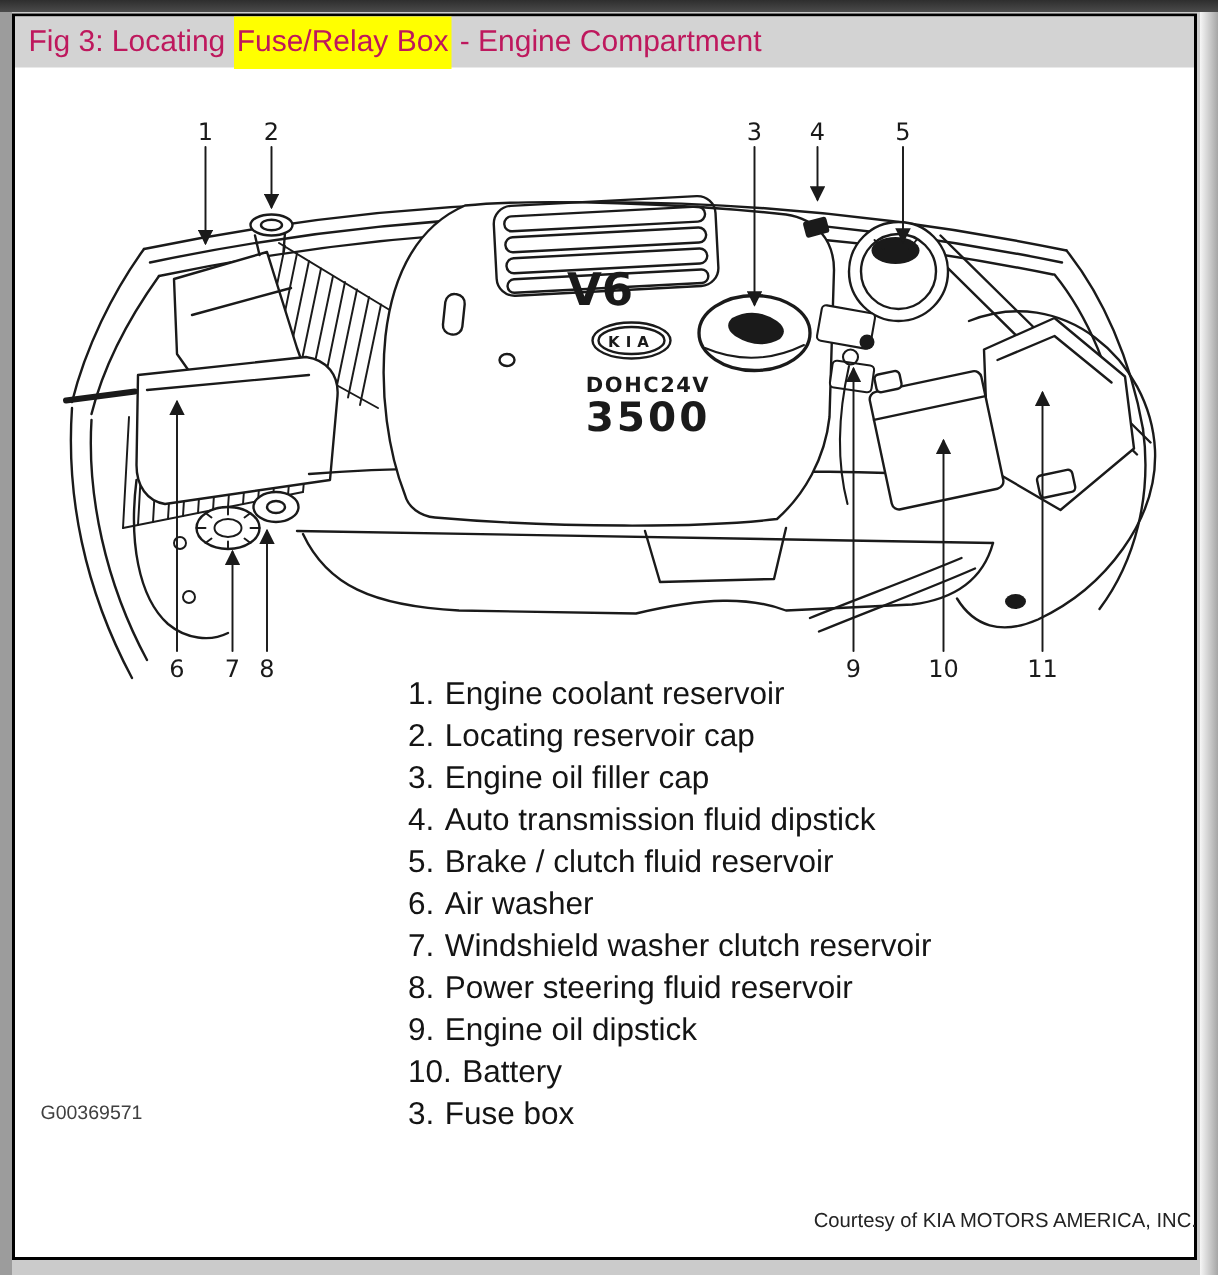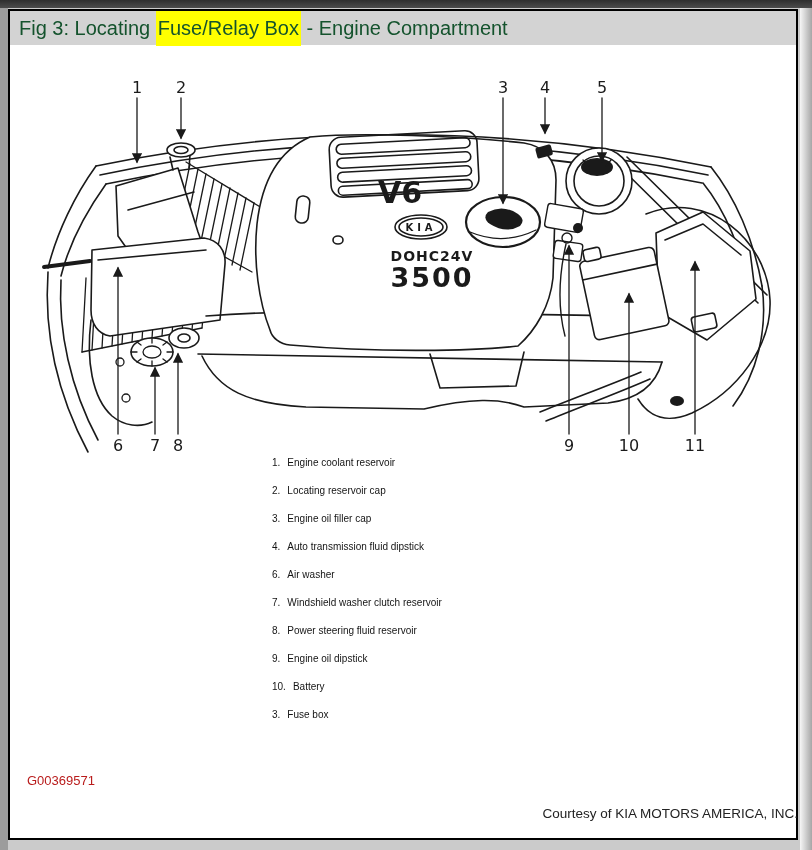--- a/index.html
+++ b/index.html
@@ -11,29 +11,29 @@
     background:linear-gradient(180deg,#2e2e2e 0%,#4b4b4b 100%); z-index:5; }
   .strip-left { position:absolute; left:0; top:8px; width:8px; height:842px; background:#9c9c9c; z-index:1; }
   .strip-right { position:absolute; right:0; top:8px; width:12px; height:842px;
     background:linear-gradient(90deg,#f6f6f6,#a6a6a6); z-index:1; }
   .page {
     position:absolute; left:8px; top:9px; width:790px; height:831px;
     background:#ffffff; border:2px solid #000; box-sizing:border-box; z-index:2;
   }
   .titlebar {
     position:absolute; left:10px; top:11px; width:786px; height:34px;
-    background:#d3d3d3; line-height:34px; font-size:20px; color:#14532d;
+    background:#d3d3d3; line-height:34px; font-size:20px; color:#be185d;
     padding-left:9px; box-sizing:border-box; white-space:nowrap; z-index:4;
   }
   .hl { background:#ffff00; padding:6px 2px 7px 2px; }
   svg.diagram { position:absolute; left:0; top:0; z-index:3; pointer-events:none; }
-  .legend { position:absolute; left:272px; top:452px; z-index:4; font-size:10px; color:#141414; }
+  .legend { position:absolute; left:272px; top:452px; z-index:4; font-size:21px; color:#141414; }
   .legend .row { height:28px; line-height:21px; white-space:nowrap; }
   .legend .num { margin-right:7px; }
-  .figcode { position:absolute; left:27px; top:773px; font-size:13px; color:#b91c1c; z-index:4;text-align:right; }
+  .figcode { position:absolute; left:27px; top:734px; font-size:13px; color:#404040; z-index:4;text-align:right; }
   .courtesy { position:absolute; left:8px; top:806px; width:790px; text-align:right;
     font-size:13.5px; color:#232323; z-index:4; }
 </style>
 </head>
 <body>
 
 <div id="screen">
   <div class="page"></div>
   <div class="strip-top"></div>
   <div class="strip-left"></div>
@@ -232,20 +232,21 @@
         <text x="695" y="451">11</text>
       </g>
     </g>
   </svg>
 
   <div class="legend">
     <div class="row"><span class="num">1.</span><span>Engine coolant reservoir</span></div>
     <div class="row"><span class="num">2.</span><span>Locating reservoir cap</span></div>
     <div class="row"><span class="num">3.</span><span>Engine oil filler cap</span></div>
     <div class="row"><span class="num">4.</span><span>Auto transmission fluid dipstick</span></div>
+    <div class="row"><span class="num">5.</span><span>Brake / clutch fluid reservoir</span></div>
     <div class="row"><span class="num">6.</span><span>Air washer</span></div>
     <div class="row"><span class="num">7.</span><span>Windshield washer clutch reservoir</span></div>
     <div class="row"><span class="num">8.</span><span>Power steering fluid reservoir</span></div>
     <div class="row"><span class="num">9.</span><span>Engine oil dipstick</span></div>
     <div class="row"><span class="num">10.</span><span>Battery</span></div>
     <div class="row"><span class="num">3.</span><span>Fuse box</span></div>
   </div>
 
   <div class="figcode">G00369571</div>
   <div class="courtesy">Courtesy of KIA MOTORS AMERICA, INC.</div>

